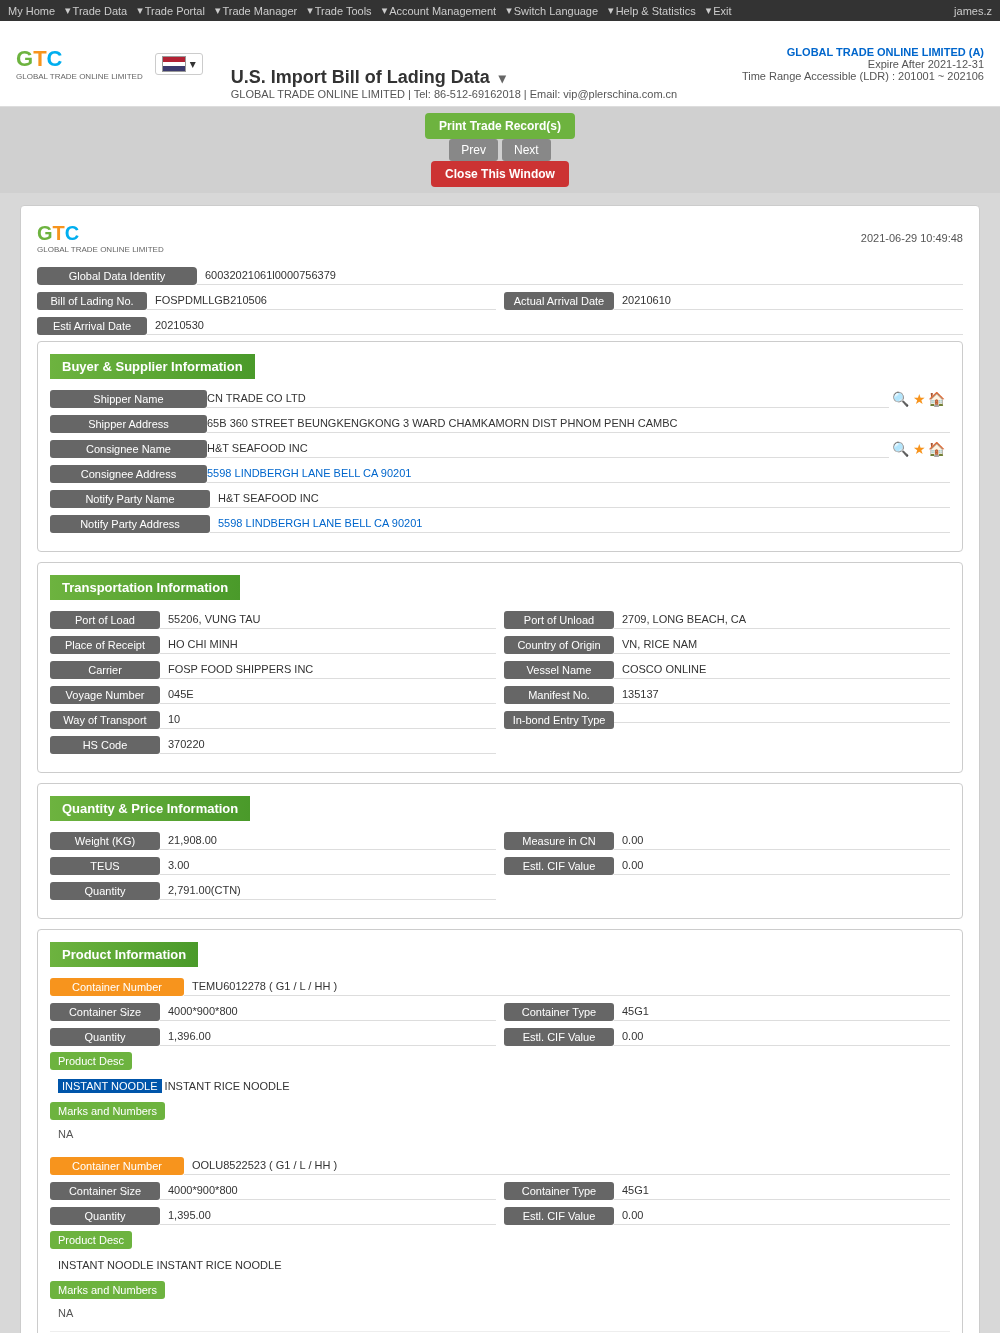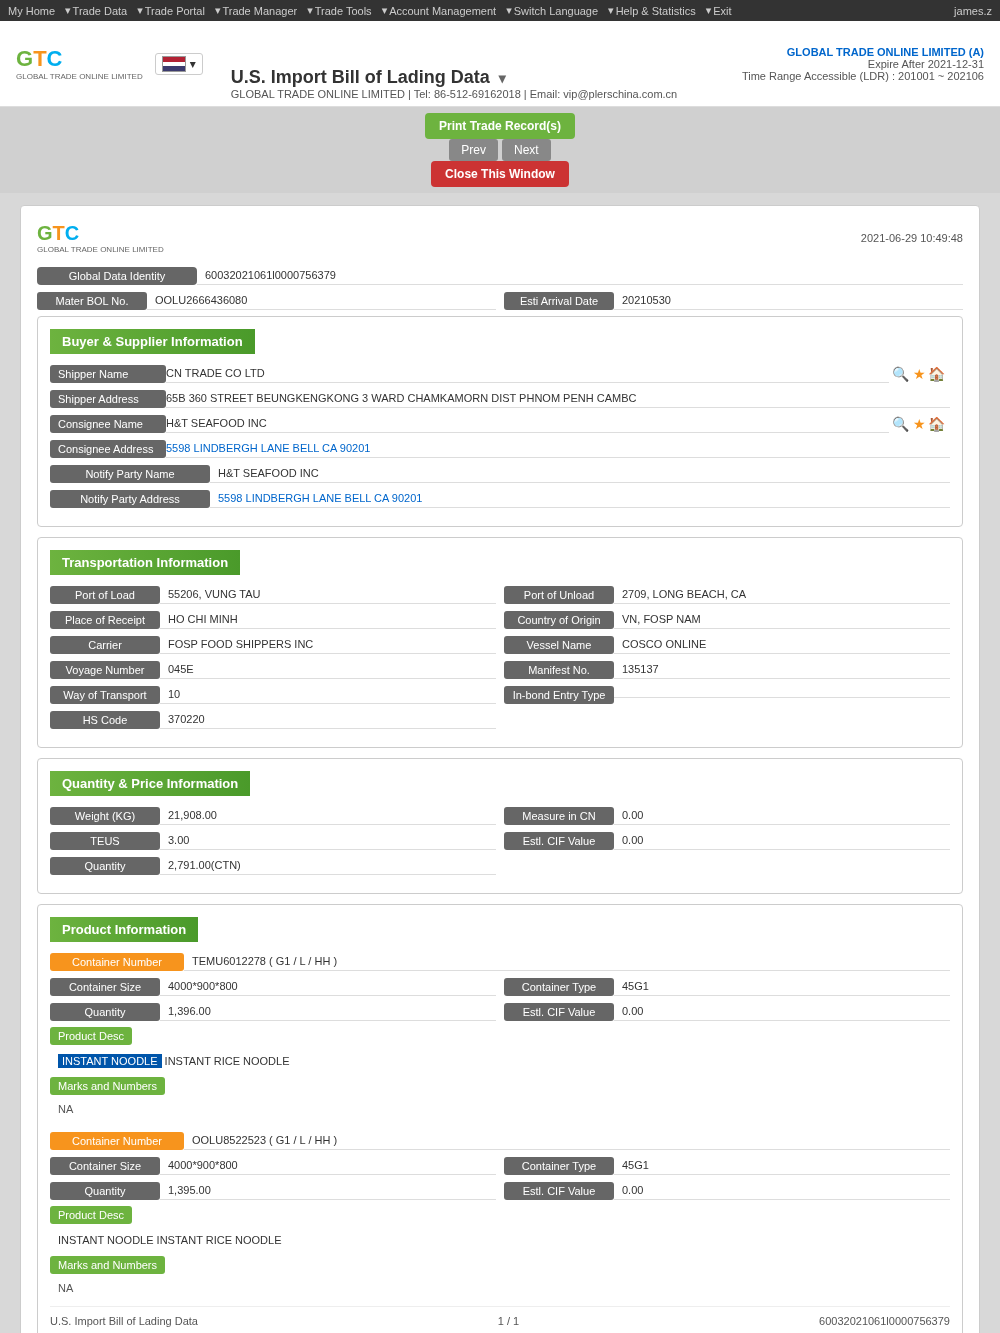--- a/index.html
+++ b/index.html
@@ -74,21 +74,21 @@
     .identity-row { display: flex; align-items: center; margin-bottom: 6px; }
     .identity-label { background: #666; color: #fff; padding: 3px 8px; border-radius: 4px; font-size: 11px; width: 160px; text-align: center; flex-shrink: 0; }
     .identity-value { padding: 3px 8px; font-size: 11px; border-bottom: 1px solid #ddd; flex: 1; }
 
     .pair-row { display: flex; gap: 8px; margin-bottom: 6px; }
     .pair-item { display: flex; align-items: center; flex: 1; }
     .pair-label { background: #666; color: #fff; padding: 3px 6px; border-radius: 3px; font-size: 11px; text-align: center; flex-shrink: 0; min-width: 110px; }
     .pair-value { padding: 3px 8px; font-size: 11px; border-bottom: 1px solid #ddd; flex: 1; }
 
     .shipper-row { display: flex; align-items: center; margin-bottom: 6px; }
-    .shipper-label { background: #666; color: #fff; padding: 3px 8px; border-radius: 3px; font-size: 11px; width: 116px; flex-shrink: 0; }
+    .shipper-label { background: #666; color: #fff; padding: 3px 8px; border-radius: 3px; font-size: 11px; width: 157px; text-align: center; flex-shrink: 0; }
     .shipper-value { padding: 3px 0; font-size: 11px; border-bottom: 1px solid #ddd; flex: 1; }
     .shipper-icons { display: flex; gap: 3px; align-items: center; padding: 0 4px; }
 
     .notify-row { display: flex; align-items: center; margin-bottom: 6px; }
     .notify-label { background: #666; color: #fff; padding: 3px 16px; border-radius: 3px; font-size: 11px; width: 160px; text-align: center; flex-shrink: 0; }
     .notify-value { padding: 3px 8px; font-size: 11px; border-bottom: 1px solid #ddd; flex: 1; }
 
     .prod-row { display: flex; align-items: center; margin-bottom: 6px; }
     .prod-label-orange { background: #f7941d; color: #fff; padding: 3px 8px; border-radius: 3px; font-size: 11px; width: 134px; text-align: center; flex-shrink: 0; }
     .prod-value { padding: 3px 8px; font-size: 11px; border-bottom: 1px solid #ddd; flex: 1; }
@@ -163,26 +163,32 @@
         <div class="logo-sub">GLOBAL TRADE ONLINE LIMITED</div>
       </div>
       <div class="card-datetime">2021-06-29 10:49:48</div>
     </div>
 
     <div class="identity-row">
       <div class="identity-label">Global Data Identity</div>
       <div class="identity-value">60032021061l0000756379</div>
     </div>
 
-
     <div class="pair-row">
       <div class="pair-item">
-        <div class="pair-label">Mater BOL No.</div>
-        <div class="pair-value">OOLU2666436080</div>
-      </div>
+        <div class="pair-label">Bill of Lading No.</div>
+        <div class="pair-value">FOSPDMLLGB210506</div>
+      </div>
+      <div class="pair-item">
+        <div class="pair-label">Actual Arrival Date</div>
+        <div class="pair-value">20210610</div>
+      </div>
+    </div>
+
+    <div class="pair-row">
       <div class="pair-item">
         <div class="pair-label">Esti Arrival Date</div>
         <div class="pair-value">20210530</div>
       </div>
     </div>
 
     <div class="section-card">
       <div class="section-header">Buyer &amp; Supplier Information</div>
 
       <div class="shipper-row">
@@ -240,21 +246,21 @@
         </div>
       </div>
 
       <div class="pair-row">
         <div class="pair-item">
           <div class="pair-label">Place of Receipt</div>
           <div class="pair-value">HO CHI MINH</div>
         </div>
         <div class="pair-item">
           <div class="pair-label">Country of Origin</div>
-          <div class="pair-value">VN, FOSP NAM</div>
+          <div class="pair-value">VN, RICE NAM</div>
         </div>
       </div>
 
       <div class="pair-row">
         <div class="pair-item">
           <div class="pair-label">Carrier</div>
           <div class="pair-value">FOSP FOOD SHIPPERS INC</div>
         </div>
         <div class="pair-item">
           <div class="pair-label">Vessel Name</div>

